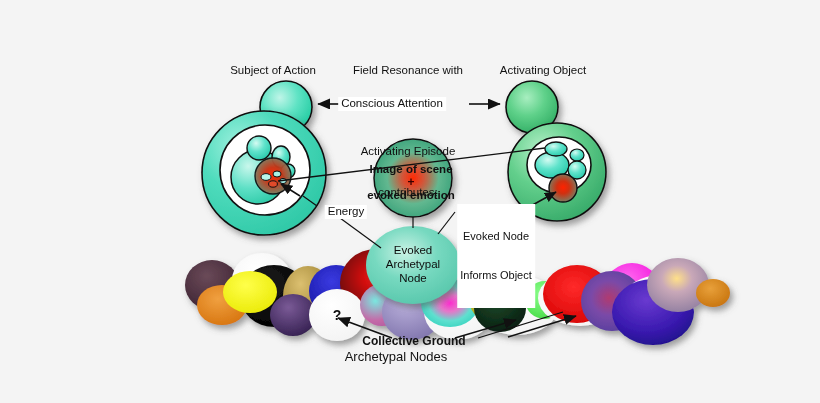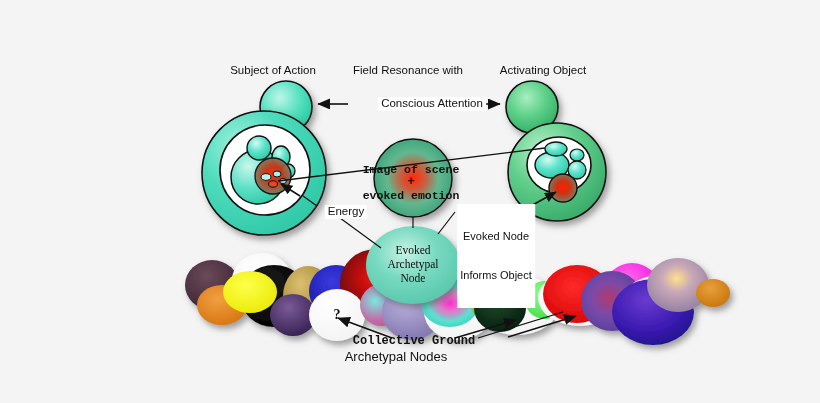--- a/index.html
+++ b/index.html
@@ -31,27 +31,27 @@
     color: #111;
     font-family: "Liberation Sans", sans-serif;
     white-space: pre;
     line-height: 1.18;
   }
   .lbl.ctr { text-align: center; transform: translateX(-50%); }
   .boxed {
     background: #ffffff;
     padding: 0px 3px;
   }
-  .bold { font-weight: bold; font-family: Liberation Mono, monospace; }
+  .bold { font-weight: bold; }
   .in-node {
     position: absolute;
     text-align: center;
     transform: translate(-50%, -50%);
     color: #0d0d0d;
-    font-family: Liberation Serif, serif;
+    font-family: Liberation Sans, sans-serif;
     line-height: 1.2;
     pointer-events: none;
   }
 </style>
 </head>
 <body>
 
 <div id="stage">
 
   <svg id="diagram-svg" viewBox="0 0 820 403">
@@ -316,22 +316,26 @@
   </svg>
 
   <div class="lbl ctr" style="left:408px; top:37px; font-size:11.5px;text-align:right;">
     <div>Field Resonance with</div>
   </div>
 
   <div class="lbl ctr" style="left:273px; top:64px; font-size:11.5px;text-align:right;">Subject of Action</div>
 
   <div class="lbl ctr" style="left:543px; top:64px; font-size:11.5px;">Activating Object</div>
 
-  <div class="lbl ctr boxed" style="left:432px; top:97px; font-size:11.5px;">Conscious Attention</div>
-
+  <div class="lbl ctr boxed" style="left:392px; top:97px; font-size:11.5px;">Conscious Attention</div>
+
+  <div class="lbl ctr" style="left:408px; top:118px; font-size:11.5px;">
+    <div>Activating Episode</div>
+    <div>contributes:</div>
+  </div>
 
   <div class="lbl ctr bold" style="left:411px; top:163px; font-size:11.5px;">Image of scene</div>
 
   <div class="lbl ctr bold" style="left:411px; top:175px; font-size:12px; color:#3a0000;">+</div>
 
   <div class="lbl ctr bold" style="left:411px; top:189px; font-size:11.5px;">evoked emotion</div>
 
   <div class="lbl ctr boxed" style="left:330px; top:205px; font-size:11.5px;margin-left:16px;">Energy</div>
 
   <div class="lbl ctr boxed" style="left:496px; top:204px; font-size:11px;">

